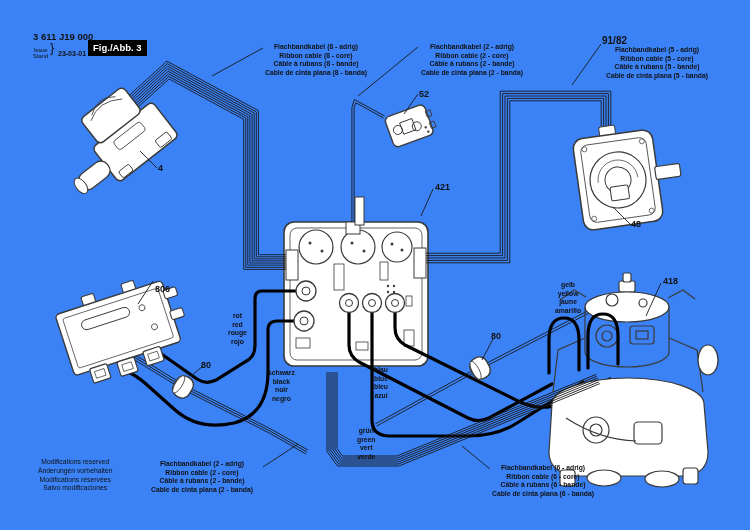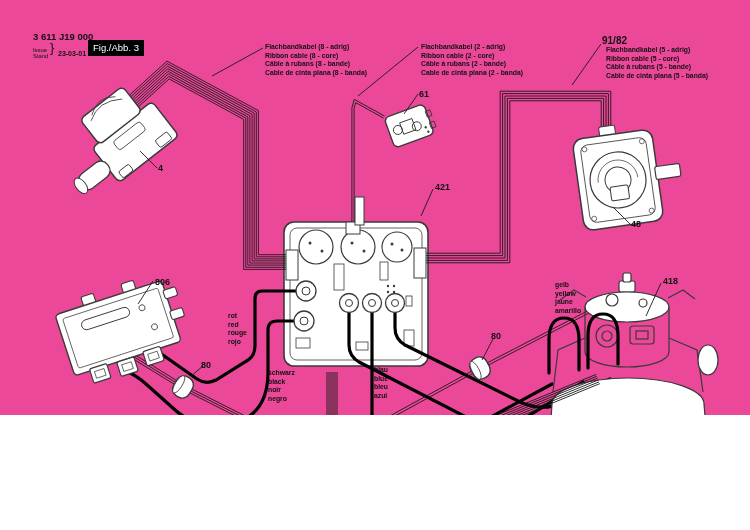--- a/index.html
+++ b/index.html
@@ -1,28 +1,28 @@
 <!DOCTYPE html>
 <html><head>
 <meta charset="utf-8">
 <style>
   html,body{margin:0;padding:0;background:#fff;}
-  #canvas{position:relative;width:750px;height:415px;background:#ec4899;overflow:hidden;
-          font-family:"Liberation Sans",sans-serif;color:#111;}
+  #canvas{position:relative;width:750px;height:530px;background:#3b82f6;overflow:hidden;
+          font-family:"Liberation Sans",sans-serif;color:#111;text-align:center;}
   #art{position:absolute;left:0;top:0;}
   .lbl{position:absolute;font-weight:bold;font-size:6.8px;line-height:8.7px;white-space:nowrap;}
   .wlbl{position:absolute;font-weight:bold;font-size:6.8px;line-height:8.6px;white-space:nowrap;}
   .callout{position:absolute;font-weight:bold;font-size:9px;white-space:nowrap;}
   .ref{position:absolute;font-weight:bold;font-size:10px;white-space:nowrap;}
   #partno{position:absolute;left:33px;top:31px;font-weight:bold;font-size:9.5px;white-space:nowrap;}
   #issueblock{position:absolute;left:33px;top:47px;font-size:5.8px;line-height:6.4px;}
   #issueblock .brace{position:absolute;left:17px;top:-2px;font-size:13px;font-weight:normal;}
   #issuedate{position:absolute;left:58px;top:50px;font-size:7px;font-weight:bold;}
   #figbadge{position:absolute;left:88px;top:40px;background:#000;color:#fff;
-            font-weight:normal;font-size:9.5px;padding:2px 5px 3px 5px;}
+            font-weight:bold;font-size:9.5px;padding:2px 5px 3px 5px;}
   #footer{position:absolute;left:38px;top:458px;font-size:6.8px;line-height:8.8px;font-weight:normal;}
 </style>
 </head>
 <body>
 
 <div id="canvas">
 
 <svg id="art" width="750" height="530" viewBox="0 0 750 530">
 
   <g fill="none" stroke="#3a3a3a">
@@ -291,24 +291,24 @@
       <div>verde</div>
     </div>
   <div class="wlbl" style="left:555px;top:281px">
       <div>gelb</div>
       <div>yellow</div>
       <div>jaune</div>
       <div>amarillo</div>
     </div>
 
   <div class="callout" style="left:158px;top:163px">4</div>
-  <div class="callout" style="left:419px;top:89px">61</div>
+  <div class="callout" style="left:419px;top:89px">52</div>
   <div class="callout" style="left:631px;top:219px">48</div>
   <div class="callout" style="left:435px;top:182px">421</div>
-  <div class="callout" style="left:155px;top:277px">806</div>
+  <div class="callout" style="left:155px;top:284px">806</div>
   <div class="callout" style="left:663px;top:276px">418</div>
   <div class="callout" style="left:201px;top:360px">80</div>
   <div class="callout" style="left:491px;top:331px">80</div>
 
   <div id="footer">
       <div>Modifications reserved</div>
       <div>Änderungen vorbehalten</div>
       <div>Modifications réservées</div>
       <div>Salvo modificaciones</div>
     </div>

